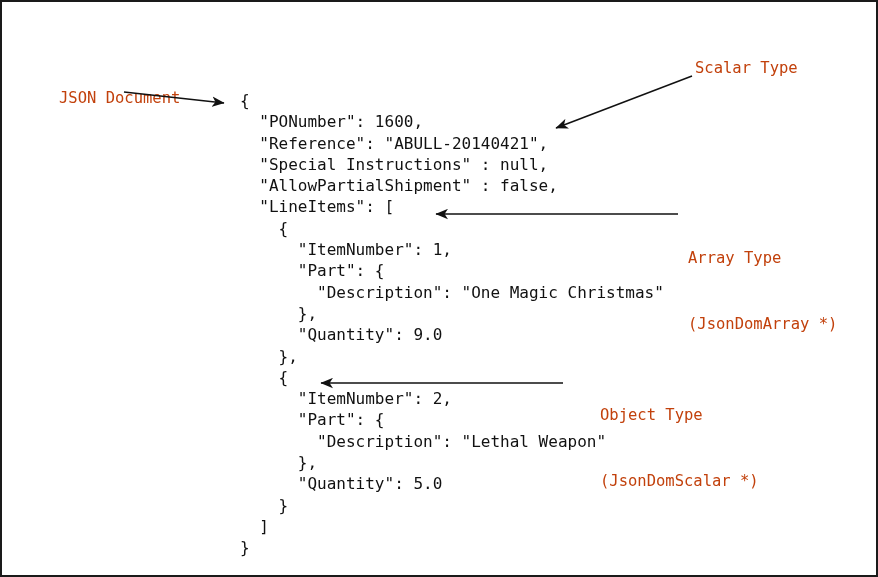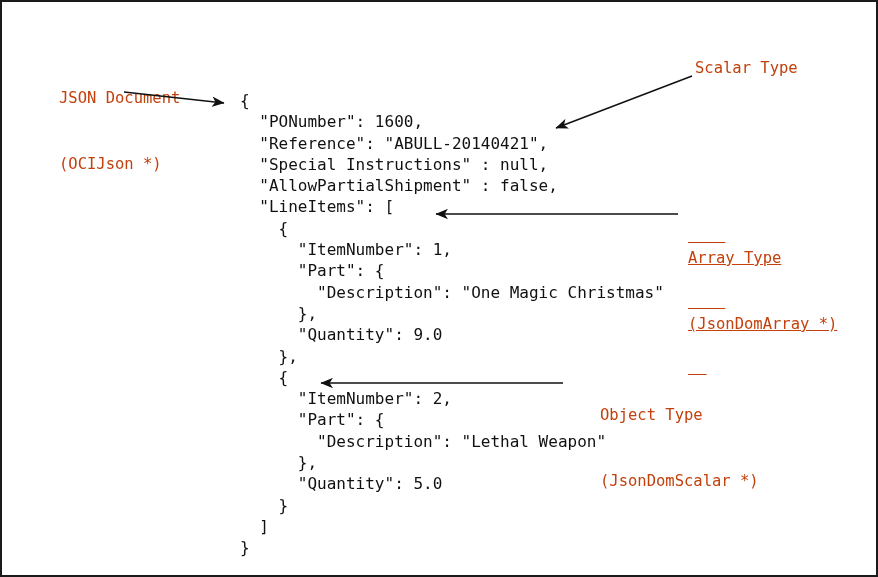--- a/index.html
+++ b/index.html
@@ -49,28 +49,27 @@
     pointer-events: none;
   }
 </style>
 </head>
 <body>
 
 <div id="canvas">
 
   <div class="label" style="left:57px; top:41px;">
     <div>JSON Document</div>
-    <div>(OCIJson *)</div>
   </div>
 
   <div class="label" style="left:693px; top:11px;">
     <div>Scalar Type</div>
   </div>
 
-  <div class="label" style="left:686px; top:201px;text-decoration:underline;">
+  <div class="label" style="left:686px; top:201px;">
     <div>Array Type</div>
     <div>(JsonDomArray *)</div>
   </div>
 
   <div class="label" style="left:598px; top:358px;">
     <div>Object Type</div>
     <div>(JsonDomScalar *)</div>
   </div>
 
   <div id="json-block"><div class="code-line">{</div><div class="code-line">  "PONumber": 1600,</div><div class="code-line">  "Reference": "ABULL-20140421",</div><div class="code-line">  "Special Instructions" : null,</div><div class="code-line">  "AllowPartialShipment" : false,</div><div class="code-line">  "LineItems": [</div><div class="code-line">    {</div><div class="code-line">      "ItemNumber": 1,</div><div class="code-line">      "Part": {</div><div class="code-line">        "Description": "One Magic Christmas"</div><div class="code-line">      },</div><div class="code-line">      "Quantity": 9.0</div><div class="code-line">    },</div><div class="code-line">    {</div><div class="code-line">      "ItemNumber": 2,</div><div class="code-line">      "Part": {</div><div class="code-line">        "Description": "Lethal Weapon"</div><div class="code-line">      },</div><div class="code-line">      "Quantity": 5.0</div><div class="code-line">    }</div><div class="code-line">  ]</div><div class="code-line">}</div></div>

